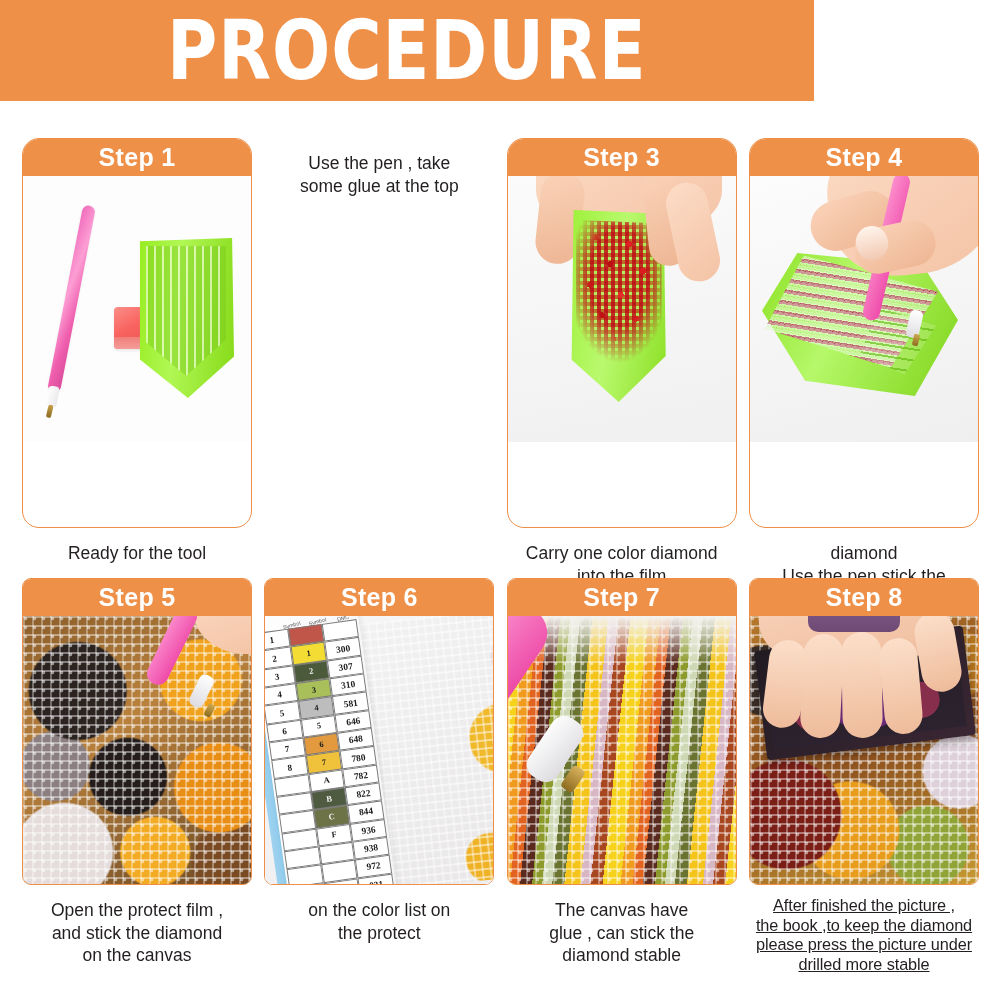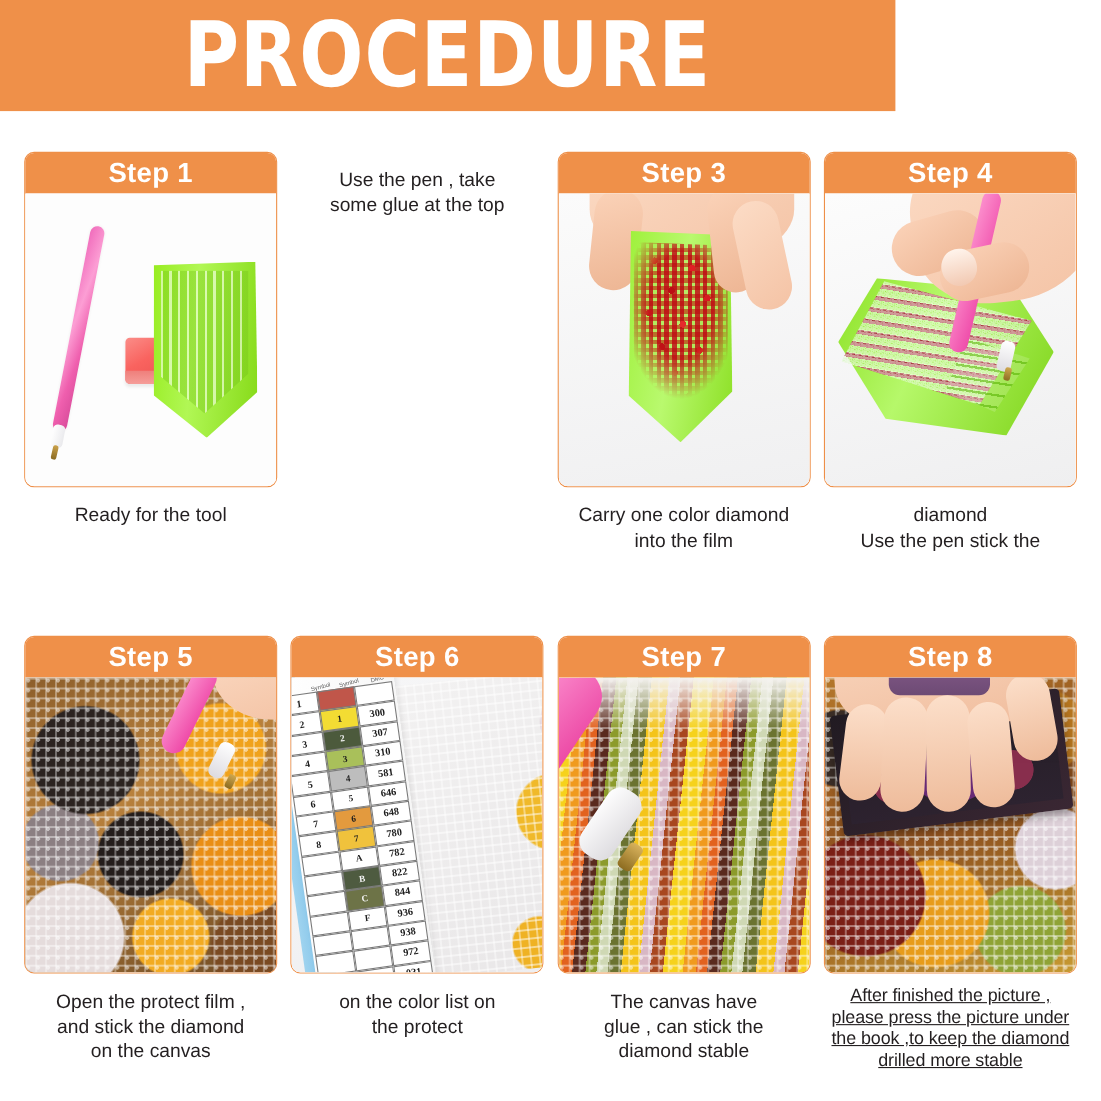--- a/index.html
+++ b/index.html
@@ -46,21 +46,21 @@
     display:flex; flex-direction:column;
   }
 
   .card{
     width:230px;
     border:1px solid #ee8f48;
     border-radius:9px;
     overflow:hidden;
     background:#fff;
   }
-  .card-r1{ height:305px; }
+  .card-r1{ height:390px;border-radius:17px; }
   .card-r2{ height:307px; }
 
   .card-head{
     height:38px;
     background:#ef9049;
     display:flex; align-items:center; justify-content:center;
     border-top-left-radius:8px; border-top-right-radius:8px;
     margin:-1px -1px 0 -1px;
   }
   .card-head-label{
@@ -724,20 +724,20 @@
             <div class="fg fg1"></div>
             <div class="fg fg2"></div>
             <div class="fg fg3"></div>
             <div class="fg fg4"></div>
             <div class="fg fg5"></div>
           </div>
         </div>
       </div>
       <div class="caption tight">
         <span class="ln">After finished the picture ,</span>
+        <span class="ln">the book ,to keep the diamond</span>
         <span class="ln">please press the picture under</span>
-        <span class="ln">the book ,to keep the diamond</span>
         <span class="ln">drilled more stable</span>
       </div>
     </div>
 
   </div>
 </div>
 
 </body></html>

